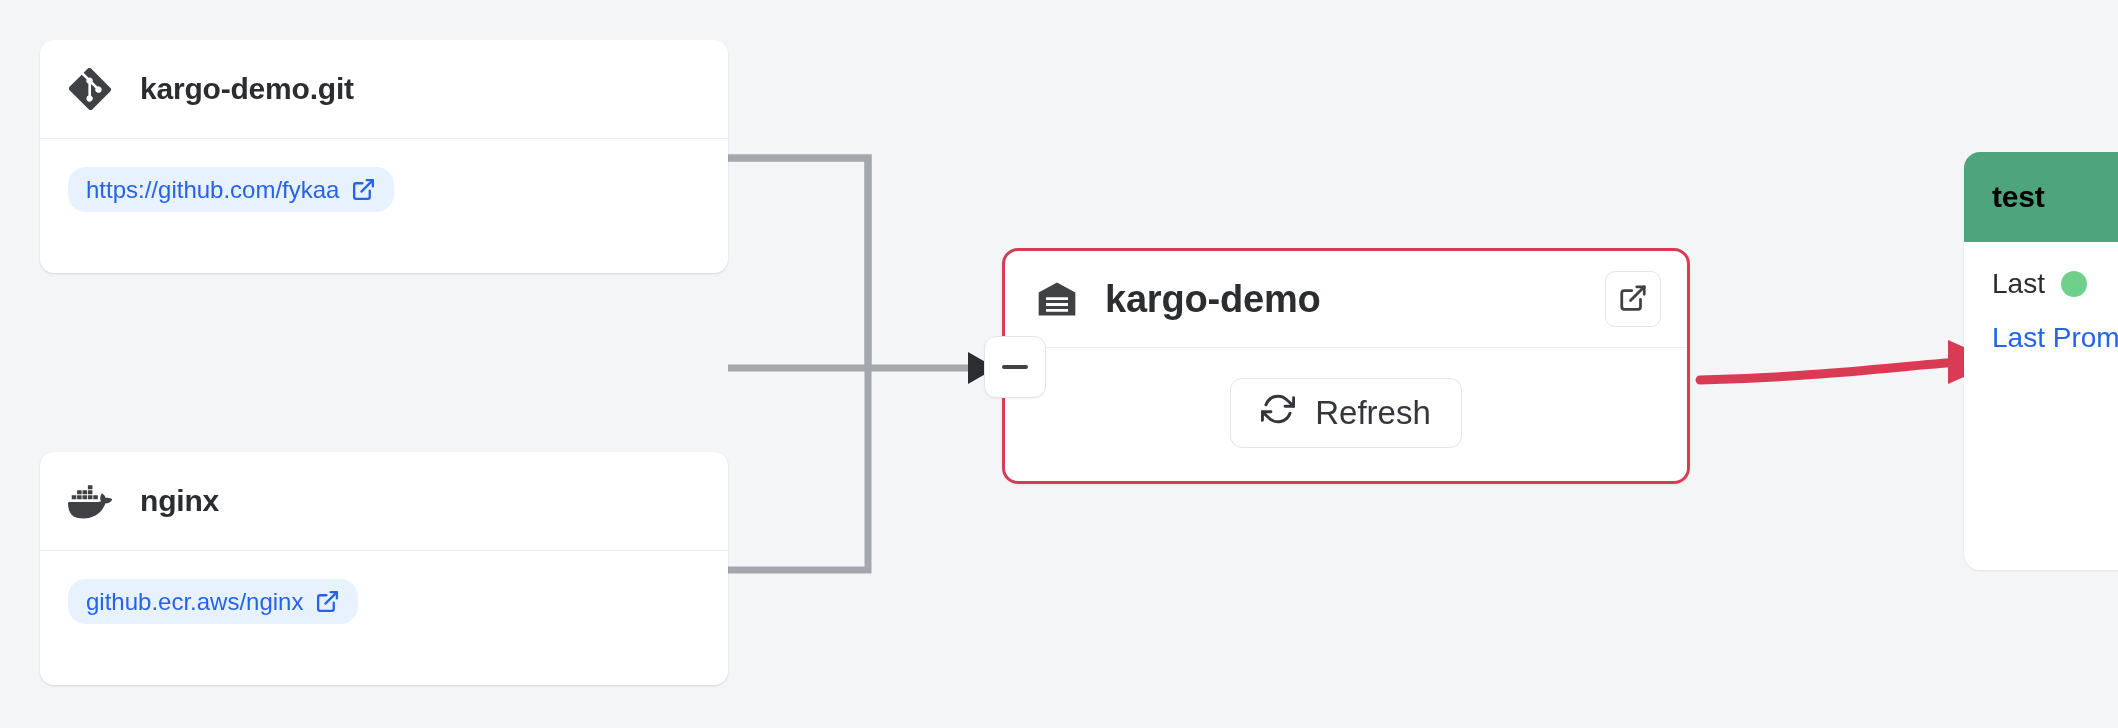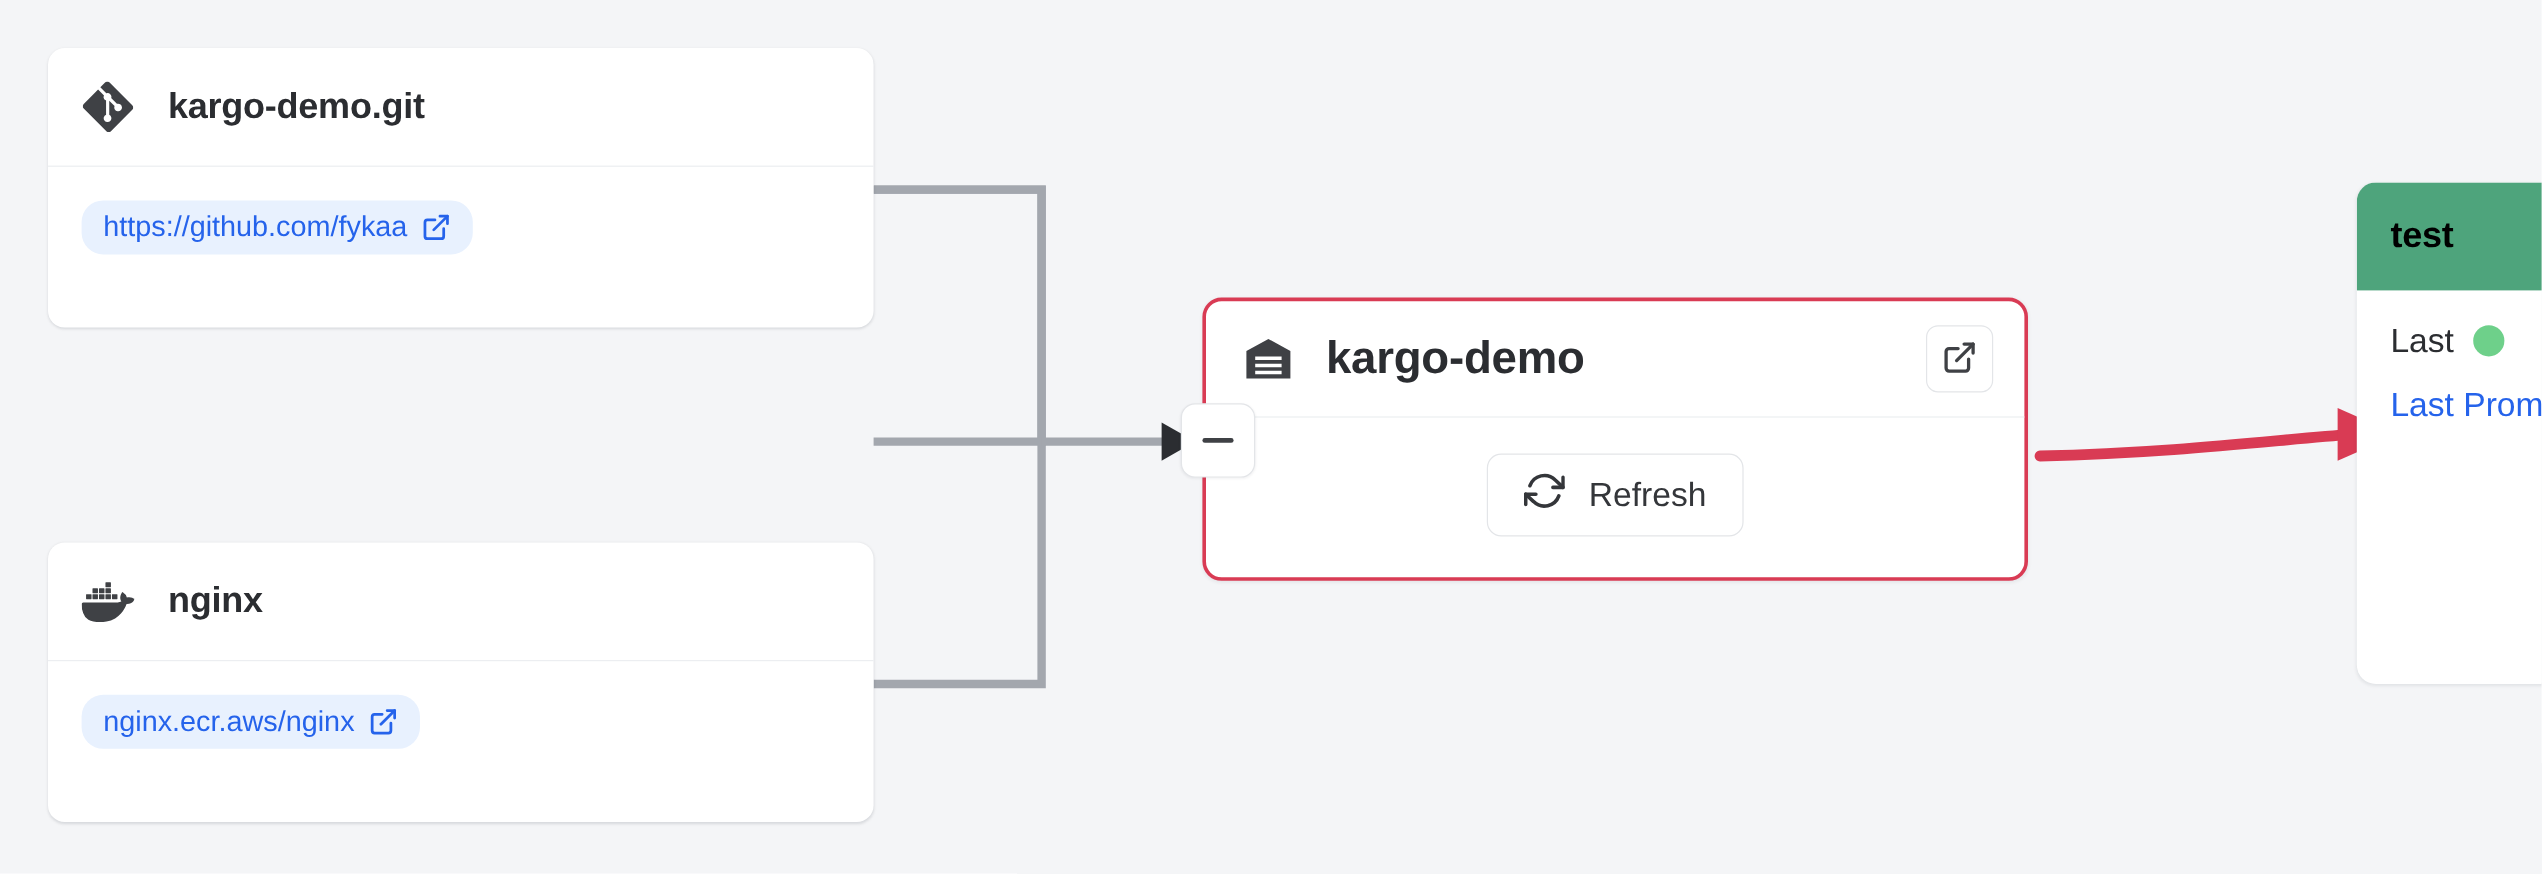--- a/index.html
+++ b/index.html
@@ -102,21 +102,21 @@
     padding-top: 30px;
   }
   .refresh-btn {
     display: inline-flex;
     align-items: center;
     gap: 20px;
     border: 1px solid #e3e5e8;
     background: #fff;
     border-radius: 12px;
     padding: 13px 30px;
-    font-size: 28px;
+    font-size: 33px;
     color: #34363a;
     font-family: "Liberation Sans", sans-serif;
     cursor: pointer;
     white-space: nowrap;
   }
 
   
   .collapse-btn {
     position: absolute;
     width: 62px; height: 62px;
@@ -223,21 +223,21 @@
     <div class="card-head">
       <span class="head-icon">
         <svg width="44" height="44" viewBox="0 0 24 24" fill="currentColor" aria-hidden="true">
           <path d="M13.98 11.08h2.12a.19.19 0 0 0 .19-.19V9.01a.19.19 0 0 0-.19-.19h-2.12a.18.18 0 0 0-.18.18v1.89c0 .11.08.19.18.19m-2.95-5.43h2.12a.19.19 0 0 0 .18-.19V3.58a.19.19 0 0 0-.18-.19h-2.12a.18.18 0 0 0-.19.19v1.88c0 .1.09.19.19.19m0 2.71h2.12a.19.19 0 0 0 .18-.19V6.29a.19.19 0 0 0-.18-.19h-2.12a.18.18 0 0 0-.19.19v1.88c0 .1.09.19.19.19m-2.93 0h2.12a.19.19 0 0 0 .18-.19V6.29a.18.18 0 0 0-.18-.19H8.1a.19.19 0 0 0-.19.19v1.88c0 .1.08.19.19.19m-2.96 0h2.11a.19.19 0 0 0 .19-.19V6.29a.19.19 0 0 0-.19-.19H5.14a.19.19 0 0 0-.19.19v1.88c0 .1.08.19.19.19m5.89 2.72h2.12a.19.19 0 0 0 .18-.19V9.01a.19.19 0 0 0-.18-.19h-2.12a.18.18 0 0 0-.19.18v1.89c0 .11.08.19.19.19m-2.93 0h2.12a.18.18 0 0 0 .18-.19V9.01a.18.18 0 0 0-.18-.19H8.1a.19.19 0 0 0-.19.19v1.88c0 .11.08.19.19.19m-2.96 0h2.11a.18.18 0 0 0 .19-.19V9.01a.19.19 0 0 0-.18-.19H5.14a.19.19 0 0 0-.19.19v1.88c0 .11.08.19.19.19m-2.92 0h2.12a.18.18 0 0 0 .18-.19V9.01a.18.18 0 0 0-.18-.19H2.22a.19.19 0 0 0-.19.19v1.88c0 .11.08.19.19.19m21.31-.36c-.06-.05-.67-.51-1.95-.51-.34 0-.68.03-1.01.09a3.77 3.77 0 0 0-1.72-2.3l-.34-.2-.23.33a4.6 4.6 0 0 0-.6 1.42c-.24.95-.1 1.84.38 2.6a4.4 4.4 0 0 1-1.64.4H.76a.76.76 0 0 0-.76.75 11.4 11.4 0 0 0 .7 4.06 6 6 0 0 0 2.39 3.1c1.18.66 3.1 1.04 5.27 1.04a16 16 0 0 0 2.97-.27 12.3 12.3 0 0 0 3.9-1.42 10.7 10.7 0 0 0 2.66-2.18c1.26-1.42 2-3 2.56-4.41h.22c1.37 0 2.21-.55 2.68-1 .3-.3.55-.66.7-1.06l.1-.29z"></path>
         </svg>
       </span>
       <span class="card-title">nginx</span>
     </div>
     <div class="card-body">
       <span class="url-chip">
-        <span>nginx.ecr.aws/nginx</span>
+        <span>github.ecr.aws/nginx</span>
         <span class="ext">
           <svg width="25" height="25" viewBox="0 0 24 24" fill="none" stroke="currentColor" stroke-width="2.2" stroke-linecap="round" stroke-linejoin="round">
             <path d="M18 13v6a2 2 0 0 1-2 2H5a2 2 0 0 1-2-2V8a2 2 0 0 1 2-2h6"></path>
             <polyline points="15 3 21 3 21 9"></polyline>
             <line x1="10" y1="14" x2="21" y2="3"></line>
           </svg>
         </span>
       </span>
     </div>
   </div>

